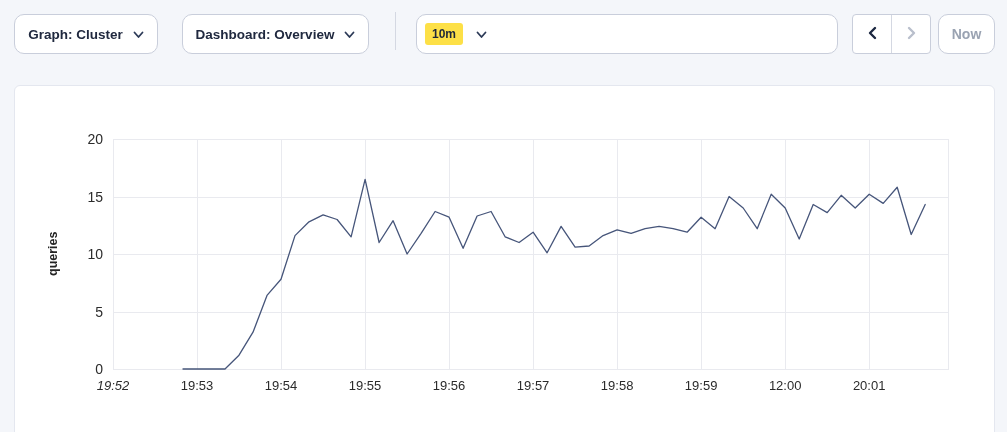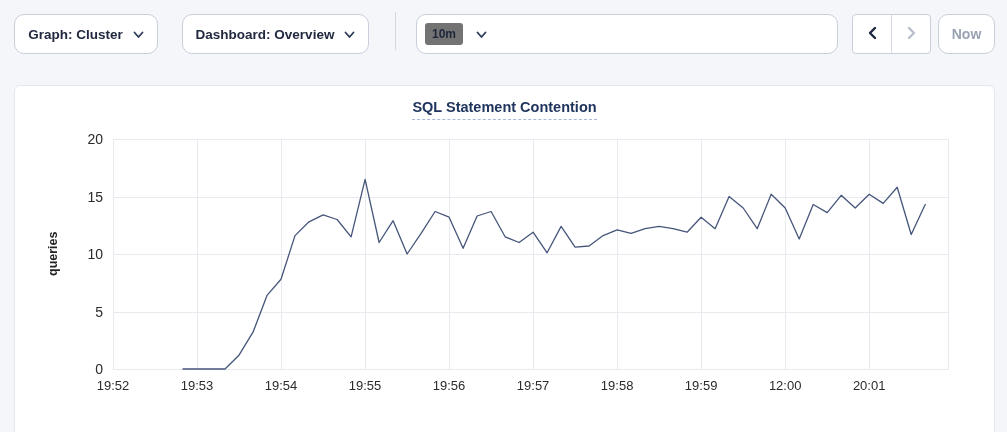--- a/index.html
+++ b/index.html
@@ -23,21 +23,21 @@
     cursor: pointer;
   }
   .dd-graph      { left: 14px;  width: 144px; justify-content: center; gap: 10px; }
   .dd-dashboard  { left: 182px; width: 187px; justify-content: center; gap: 10px; }
   .toolbar-divider {
     position: absolute; left: 395px; top: 12px;
     width: 1px; height: 38px; background: #d4d8e2;
   }
   .time-selector { left: 416px; width: 422px; padding: 0 14px 0 8px; }
   .time-badge {
-    background: #737373; color: #1d2739;
+    background: #fde047; color: #1d2739;
     font-size: 12px; font-weight: bold;
     border-radius: 3px; padding: 4px 7px;
     margin-right: 13px;
   }
   .time-label { flex: 1; text-align: left; }
   .nav-group {
     position: absolute; left: 852px; top: 14px;
     width: 79px; height: 40px;
     background: #fff; border: 1px solid #c9cedb; border-radius: 4px;
     display: flex;
@@ -147,23 +147,20 @@
             <polyline points="4,2 9,7 4,12" fill="none" stroke="#b9bfcc" stroke-width="2.4" stroke-linecap="round" stroke-linejoin="round"></polyline>
           </svg>
       </span>
     </button>
   </div>
 
   <button class="ctl now-button">Now</button>
 </div>
 
 <div class="panel">
-  <div class="title-row">
-    <span class="chart-title">SQL Statement Contention</span>
-  </div>
 
   <div class="y-axis-label">queries</div>
 
   <svg id="plot-svg" viewBox="0 0 836 230" preserveAspectRatio="none">
       <line x1="0" y1="230.5" x2="836" y2="230.5" stroke="#e9eaef" stroke-width="1" shape-rendering="crispEdges"></line>
       <line x1="0" y1="173.5" x2="836" y2="173.5" stroke="#e9eaef" stroke-width="1" shape-rendering="crispEdges"></line>
       <line x1="0" y1="115.5" x2="836" y2="115.5" stroke="#e9eaef" stroke-width="1" shape-rendering="crispEdges"></line>
       <line x1="0" y1="58.5" x2="836" y2="58.5" stroke="#e9eaef" stroke-width="1" shape-rendering="crispEdges"></line>
       <line x1="0" y1="0.5" x2="836" y2="0.5" stroke="#e9eaef" stroke-width="1" shape-rendering="crispEdges"></line>
       <line x1="0.5" y1="0" x2="0.5" y2="230" stroke="#e9eaef" stroke-width="1" shape-rendering="crispEdges"></line>
@@ -181,21 +178,21 @@
     </svg>
 
   <div id="y-ticks">
       <div class="y-tick-label" style="top: 274px;">0</div>
       <div class="y-tick-label" style="top: 216.5px;">5</div>
       <div class="y-tick-label" style="top: 159px;">10</div>
       <div class="y-tick-label" style="top: 101.5px;">15</div>
       <div class="y-tick-label" style="top: 44px;">20</div>
     </div>
   <div id="x-ticks">
-      <div class="x-tick-label" style="left: 67px;">19:52</div>
+      <div class="x-tick-label" style="left: 67px; font-style: italic;">19:52</div>
       <div class="x-tick-label" style="left: 151.02px;">19:53</div>
       <div class="x-tick-label" style="left: 235.04px;">19:54</div>
       <div class="x-tick-label" style="left: 319.06px;">19:55</div>
       <div class="x-tick-label" style="left: 403.08px;">19:56</div>
       <div class="x-tick-label" style="left: 487.101px;">19:57</div>
       <div class="x-tick-label" style="left: 571.121px;">19:58</div>
       <div class="x-tick-label" style="left: 655.141px; text-align: center;">19:59</div>
       <div class="x-tick-label" style="left: 739.161px;">12:00</div>
       <div class="x-tick-label" style="left: 823.181px;">20:01</div>
     </div>

